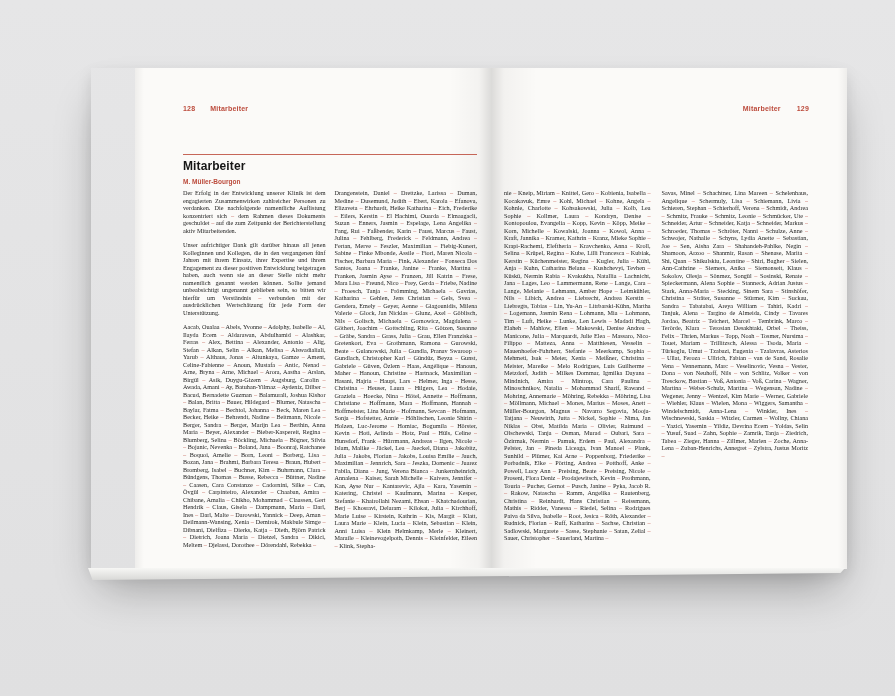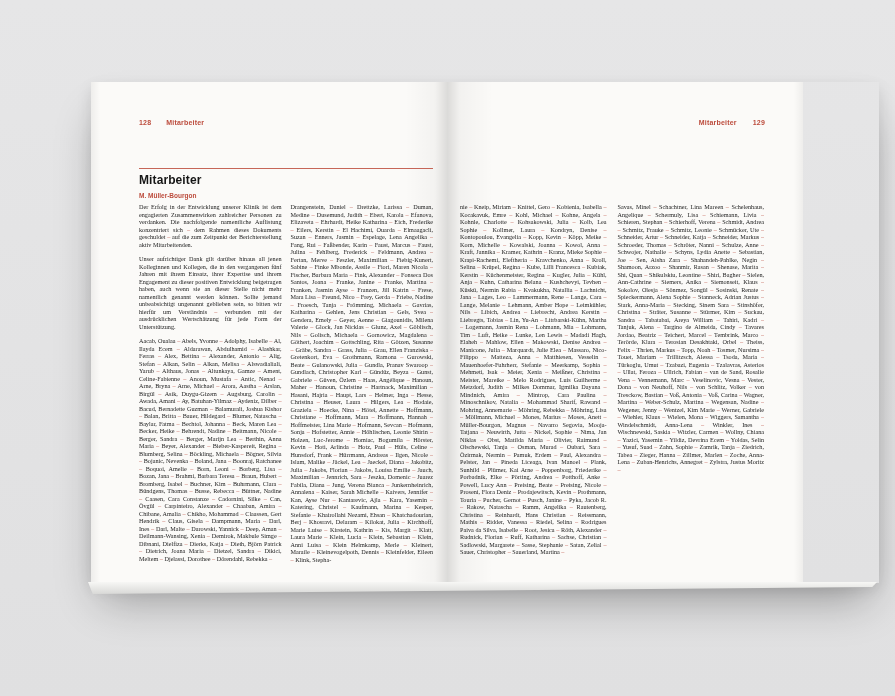--- a/index.html
+++ b/index.html
@@ -1,19 +1,19 @@
 <!DOCTYPE html>
 <html lang="de" style="--accent: #bc4b3c;"><head>
 <meta charset="utf-8">
 <style>
   html,body{margin:0;padding:0;}
   body{width:895px;height:696px;overflow:hidden;background:#e3e3e4;font-family:"Liberation Serif",serif;}
   .canvas{position:relative;width:895px;height:696px;background:linear-gradient(#e6e6e7,#e0e0e1);}
-  .book{position:absolute;left:91px;top:82px;width:788px;height:501px;display:flex;
-        box-shadow:0 26px 42px -10px rgba(0,0,0,0.32),0 6px 14px rgba(0,0,0,0.10);}
+  .book{position:absolute;left:91px;top:68px;width:712px;height:501px;display:flex;
+        box-shadow:0 26px 42px -10px rgba(0,0,0,0.32),0 6px 14px rgba(0,0,0,0.10);padding-left:44px;}
   .book-bottom-edge{position:absolute;left:-3px;right:2px;bottom:-11px;height:12px;
         background:linear-gradient(#f7f7f5,#d9d9d7);
         clip-path:polygon(0 0,100% 0,99.4% 42%,0.6% 100%);}
   .page{position:relative;height:501px;overflow:hidden;}
   .page-left{width:356px;background:
      linear-gradient(to right,rgba(0,0,0,0.05) 0,rgba(0,0,0,0) 9px),
      linear-gradient(to left,rgba(0,0,0,0.12) 0,rgba(0,0,0,0.03) 12px,rgba(0,0,0,0) 42px),#fbfaf8;}
   .page-right{width:356px;background:
      linear-gradient(to right,rgba(0,0,0,0.13) 0,rgba(0,0,0,0.035) 13px,rgba(0,0,0,0) 46px),
      linear-gradient(to left,rgba(0,0,0,0.05) 0,rgba(0,0,0,0) 9px),#fbfaf8;}

